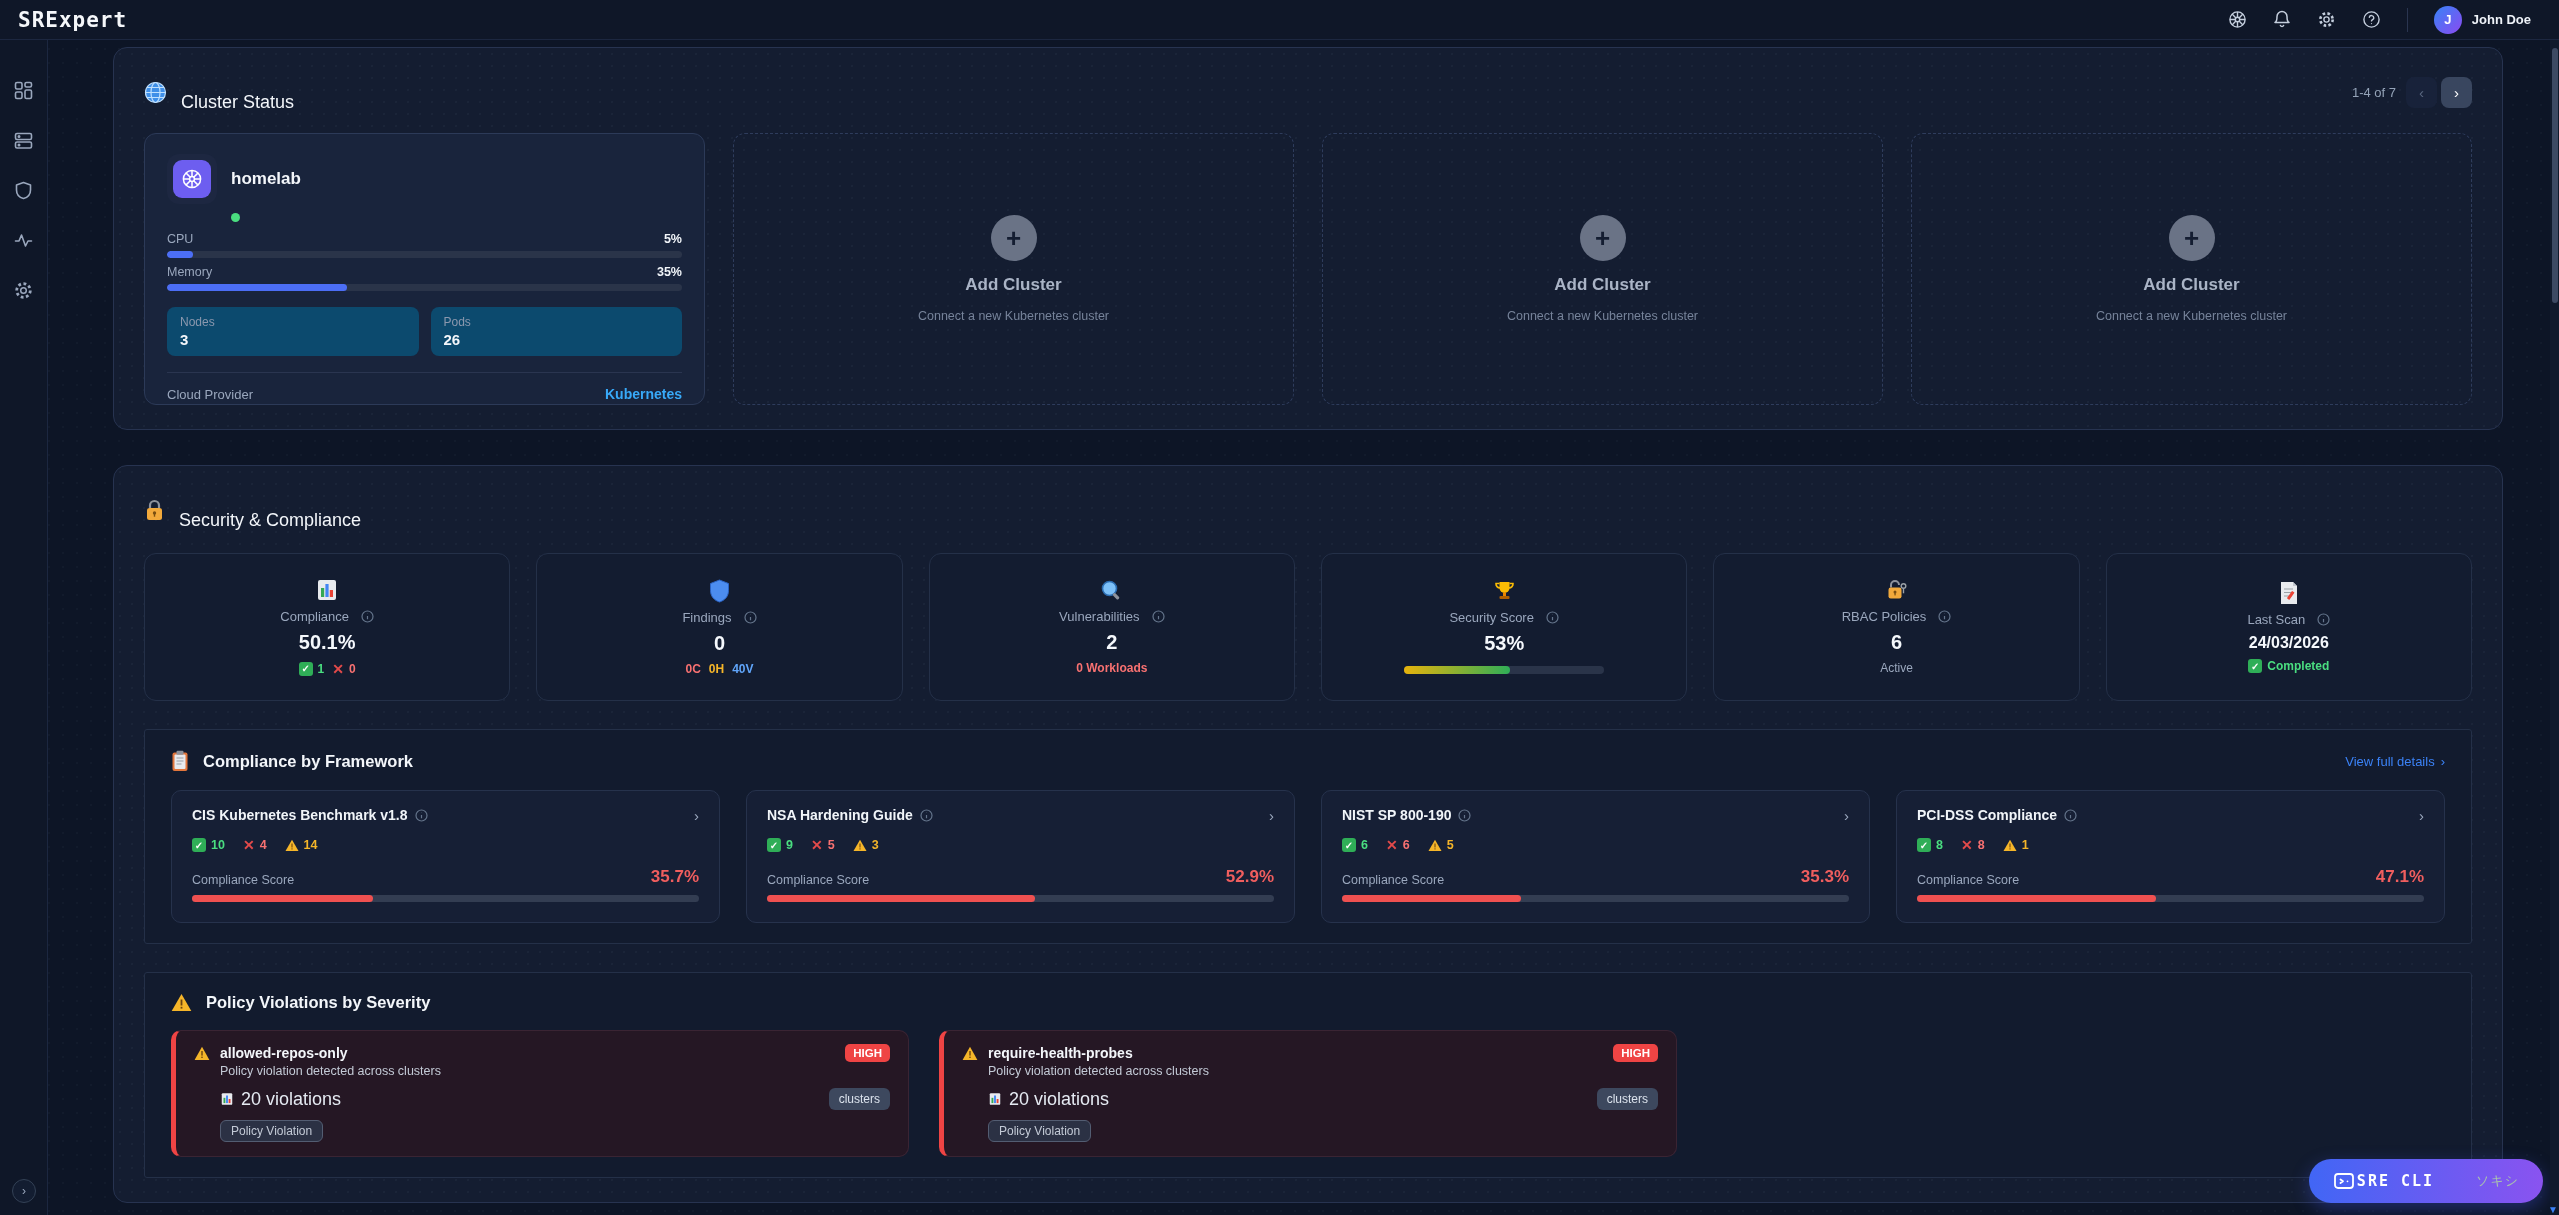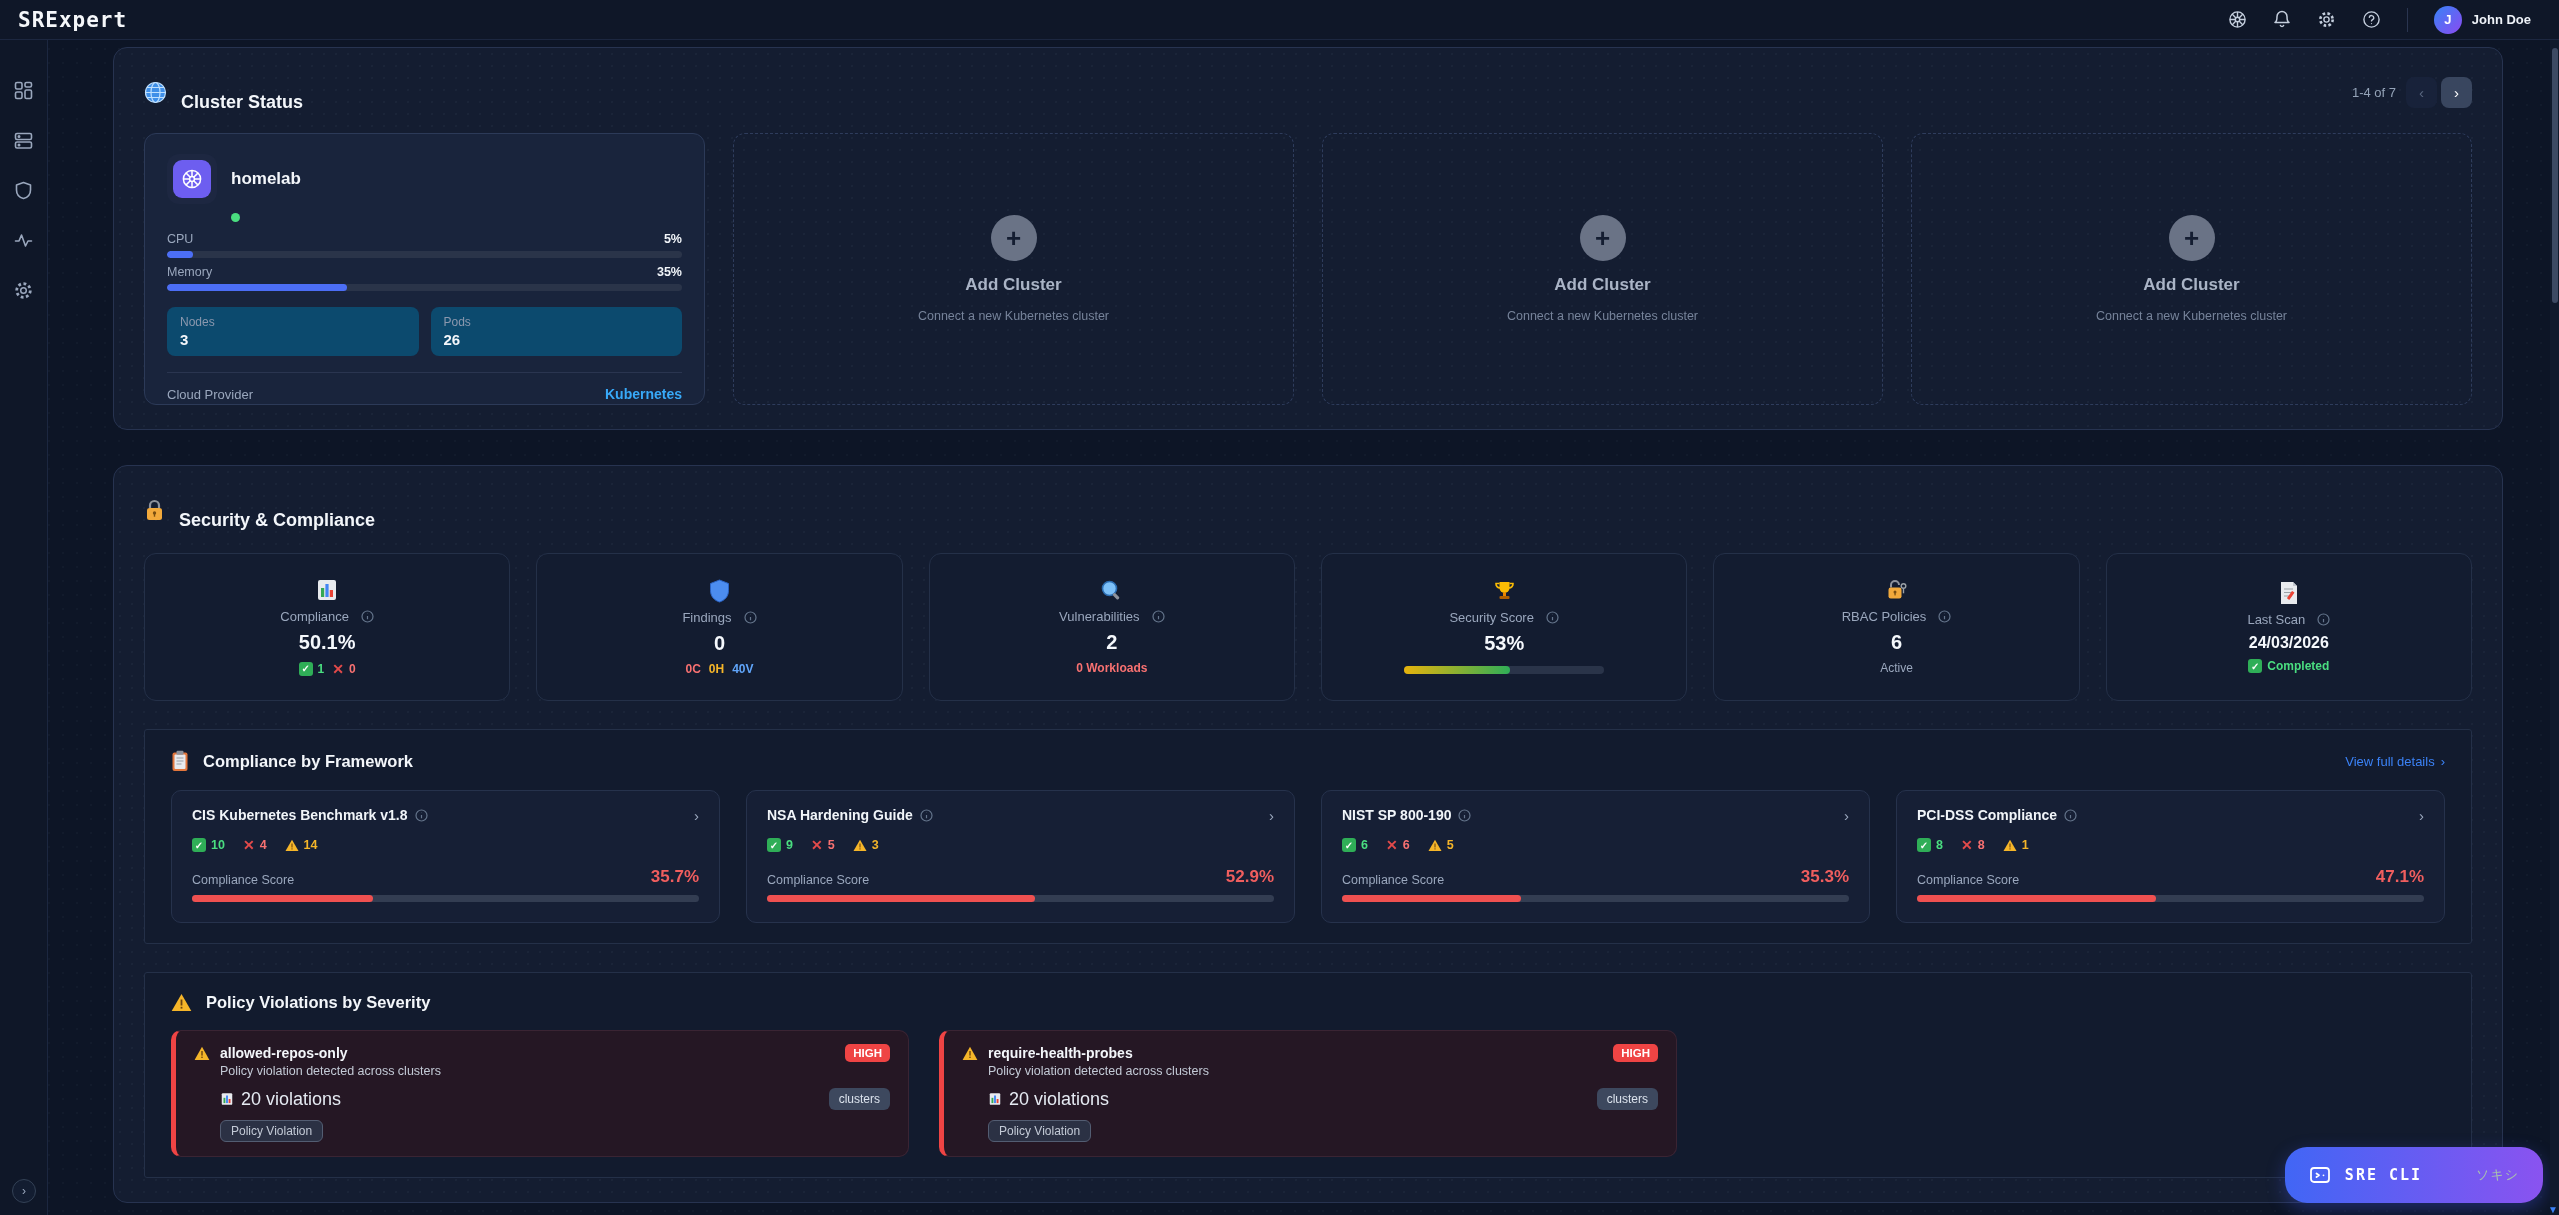--- a/index.html
+++ b/index.html
@@ -43,21 +43,21 @@
   .main { flex:1; padding:7px 56px 0 65px; }
   
   .panel {
     background:#141d31; border:1px solid #273350; border-radius:14px;
     padding:24px 30px; margin-bottom:35px;
     background-image:radial-gradient(rgba(148,163,184,0.05) 1px, transparent 1px);
     background-size:12px 12px;
   }
   .panel-head { display:flex; align-items:center; justify-content:space-between; }
   .ph-left { display:flex; align-items:center; gap:14px; }
-  .section-title { font-size:18px; font-weight:bold; color:#f3f6fa;margin-top:20px; }
+  .section-title { font-size:18px; font-weight:normal; color:#f3f6fa;margin-top:20px; }
   .pager { display:flex; align-items:center; gap:4px; }
   .pager-text { font-size:13px; color:#94a3b8; margin-right:6px; }
   .pager-btn {
     width:31px; height:31px; border-radius:8px; border:none; cursor:pointer;
     display:flex; align-items:center; justify-content:center; font-size:15px;
   }
   .pager-prev { background:#18223a; color:#5a6880; }
   .pager-next { background:#39465f; color:#fff; }
   
   .cluster-grid { display:grid; grid-template-columns:repeat(4,1fr); gap:28px; margin-top:20px; }
@@ -132,22 +132,22 @@
   .vio-name { font-size:14px; font-weight:bold; color:#f3f6fa; flex:1; }
   .sev-badge { background:#ef4444; color:#fff; font-size:11.5px; font-weight:bold; border-radius:5px; padding:3px 8px; }
   .vio-desc { font-size:12.5px; color:#c3cad6; margin:2px 0 0 26px; }
   .vio-count-row { display:flex; align-items:center; justify-content:space-between; margin:10px 0 0 26px; }
   .vio-count { font-size:18px; color:#e5eaf2; display:flex; align-items:center; gap:7px; }
   .vio-tag { background:#3d485e; color:#dbe2ec; font-size:12px; border-radius:6px; padding:4px 10px; }
   .vio-badge { display:inline-block; margin:10px 0 0 26px; background:#2b3144; border:1px solid #535d72;
     color:#c3cad6; font-size:12px; border-radius:6px; padding:3px 10px; }
   
   .cli-btn {
-    position:absolute; right:16px; bottom:12px; height:56px; border:none; border-radius:22px;
-    background:linear-gradient(90deg,#4166f5,#8a53f0); color:#fff; display:flex; align-items:center; gap:14px;
+    position:absolute; right:16px; bottom:12px; height:44px; border:none; border-radius:22px;
+    background:linear-gradient(90deg,#4166f5,#8a53f0); color:#fff; display:flex; align-items:center; gap:2px;
     padding:0 24px; cursor:pointer; font-family:"DejaVu Sans Mono", monospace; font-size:15px; font-weight:bold;
     letter-spacing:2px; box-shadow:0 6px 18px rgba(70,90,240,.35);
   }
   .cli-suffix { color:#a9c3ad; font-size:13px; letter-spacing:1px; font-weight:normal;margin-left:40px; }
   .scrollbar { position:absolute; right:0; top:40px; width:9px; height:1175px; background:#101a2c; }
   .scroll-thumb { position:absolute; top:8px; left:1.5px; width:6px; height:255px; border-radius:3px; background:#3d4a63; }
   .scroll-arrow { position:absolute; right:1px; bottom:0; color:#3b82f6; font-size:10px; }
   svg { display:block; }
 </style>
 </head>

